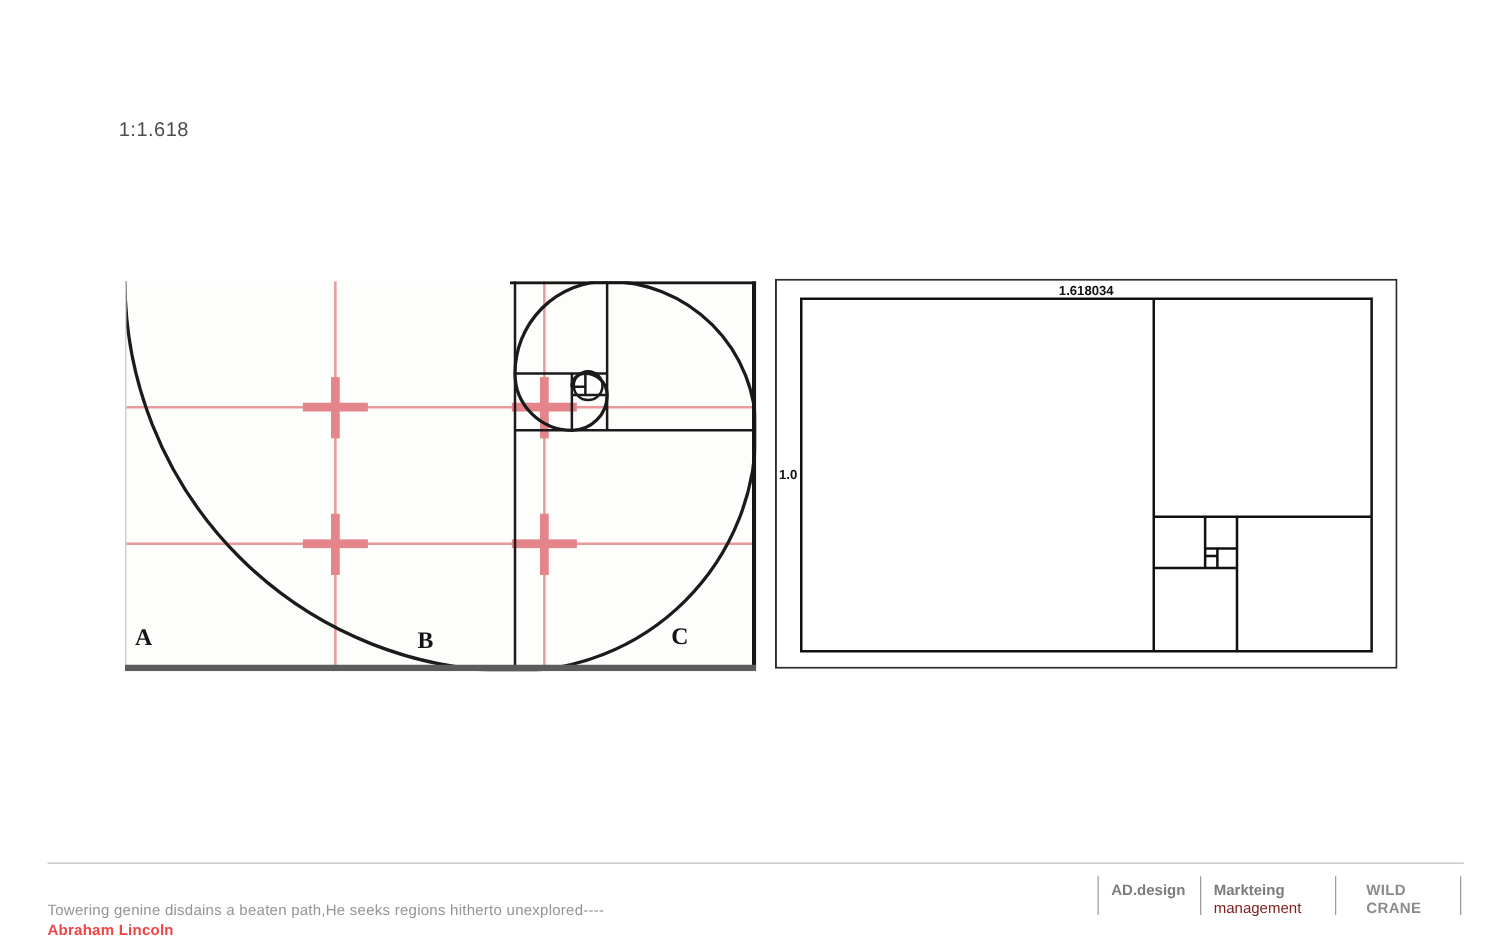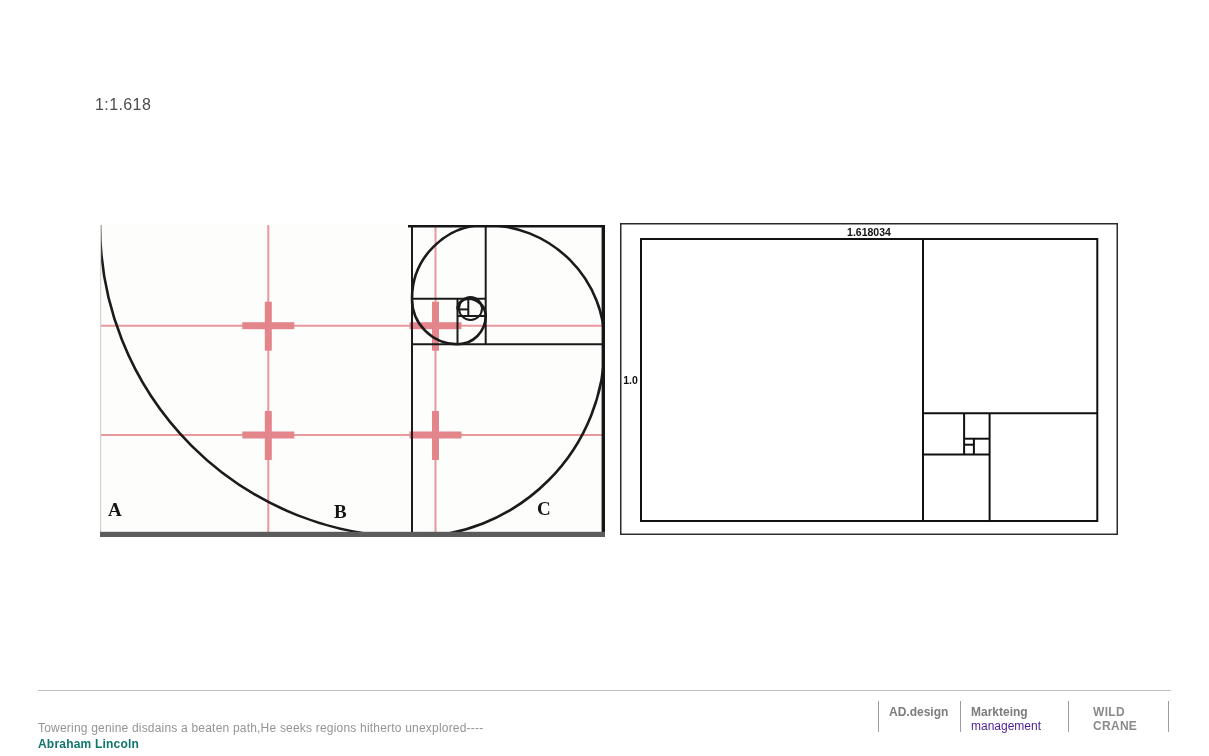--- a/index.html
+++ b/index.html
@@ -12,31 +12,31 @@
   }
   .fig{position:absolute;display:block;}
   .fig-left{left:100px;top:225px;}
   .fig-right{left:620px;top:223px;}
   .footer-rule{
     position:absolute;left:38px;top:690px;width:1133px;height:0;
     border-top:1px solid #bfbfbf;
   }
   .quote-block{position:absolute;left:38px;top:721px;line-height:15.5px;font-size:12px;}
   .quote-line{color:#949494;letter-spacing:.2px;}
-  .quote-author{color:#0f766e;font-weight:bold;letter-spacing:.2px;}
+  .quote-author{color:#ef4444;font-weight:bold;letter-spacing:.2px;}
   .brand-cell{
     position:absolute;top:701px;height:31px;border-left:1px solid #9c9c9c;
     box-sizing:border-box;padding:4px 0 0 10px;font-size:12px;line-height:14px;
   }
   .brand-1{left:878px;width:82px;}
   .brand-2{left:960px;width:108px;}
   .brand-3{left:1068px;width:101px;border-right:1px solid #9c9c9c;padding-left:24px;}
   .brand-name{color:#7c7c7c;font-weight:bold;}
   .brand-name-light{color:#8b8b8b;font-weight:bold;letter-spacing:.3px;}
-  .brand-sub{color:#4c1d95;font-weight:normal;}
+  .brand-sub{color:#7f1d1d;font-weight:normal;}
   svg text.abc{font-family:"Liberation Serif",serif;font-weight:bold;font-size:19px;fill:#141414;}
   svg text.dim{font-family:"Liberation Sans",sans-serif;font-weight:bold;font-size:10.5px;fill:#111;}
 </style>
 </head>
 <body>
 
 <div class="slide">
 
   <div class="ratio-title">1:1.618</div>
 

